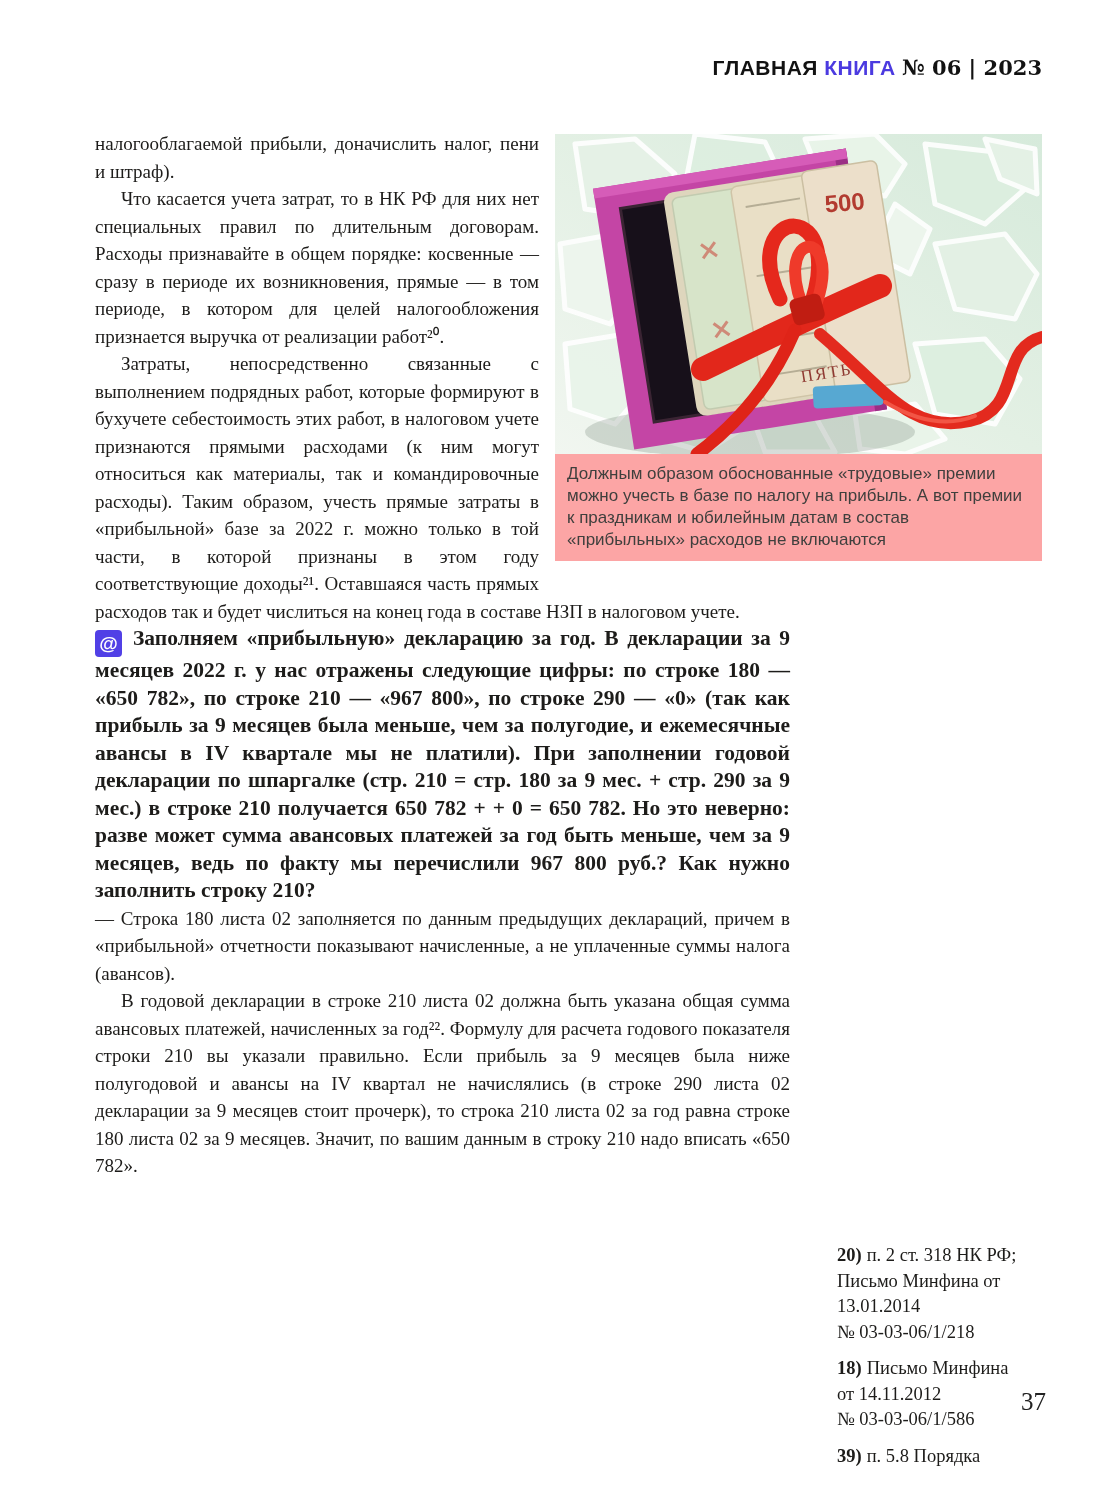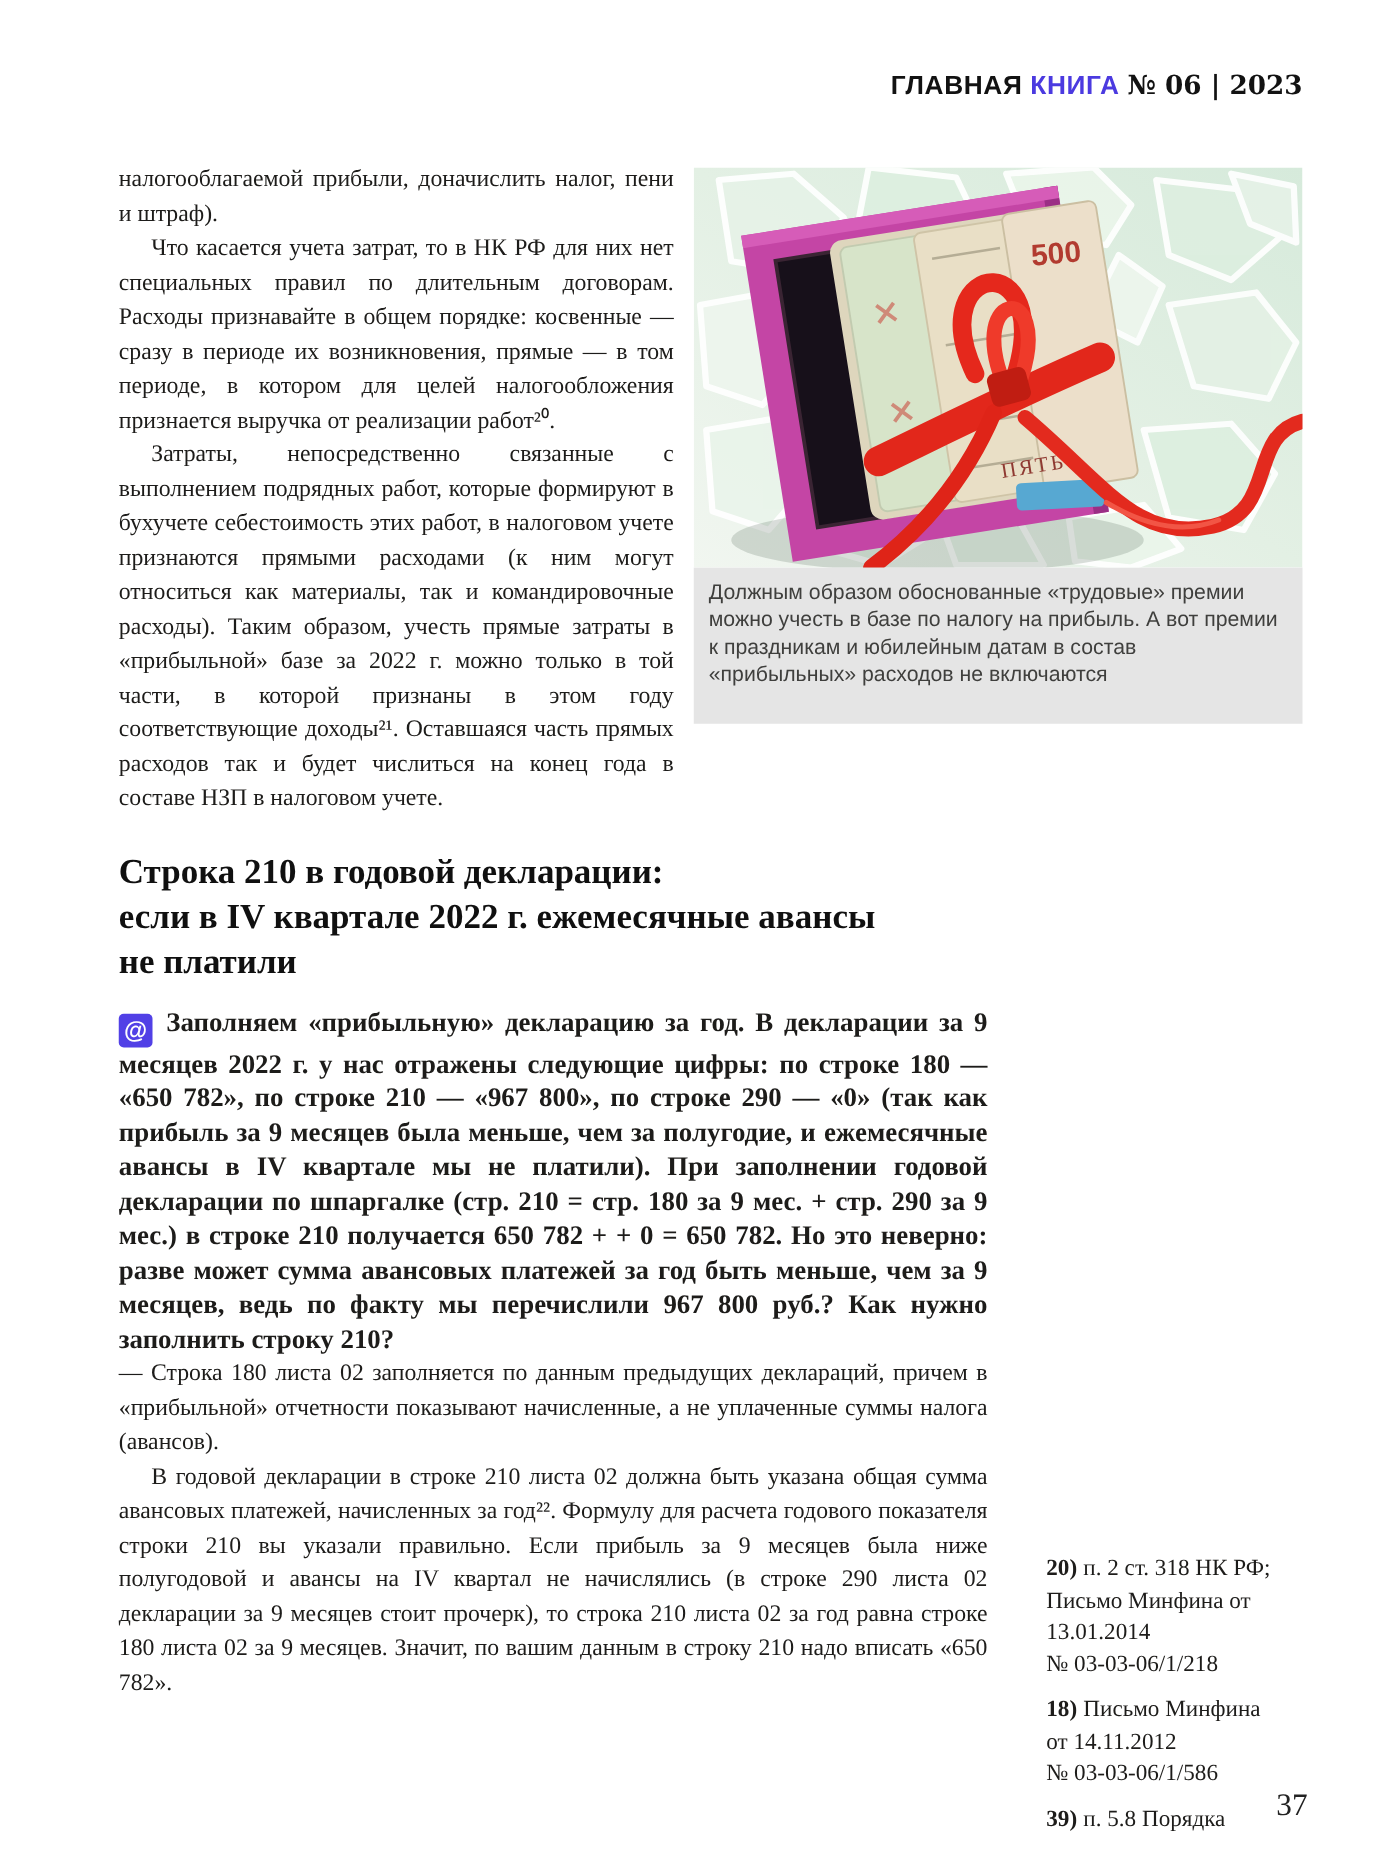--- a/index.html
+++ b/index.html
@@ -29,24 +29,24 @@
   }
   .indent { text-indent:26px; }
 
   
   .photo-float {
     float:right; width:487px;
     margin:4px -252px 26px 16px;
   }
   .photo-float svg { display:block; }
   .photo-caption {
-    background:#e5e5e5; color:#3f3f3d;
+    background:#fca5a5; color:#3f3f3d;
     font-family:"Liberation Sans", sans-serif;
     font-size:17px; line-height:22px;
-    padding:9px 12px 28px 12px;
+    padding:9px 12px 10px 12px;
   }
 
   .section-heading {
     margin:27px 0 17px 0;
     font-size:28px; line-height:36px; font-weight:700; color:#101010;
     white-space:pre-line; text-align:left;
   }
 
   .question { margin:0; font-size:21.5px; line-height:27.5px; text-align:justify; font-weight:700; }
   .at-icon {
@@ -56,21 +56,21 @@
     margin-right:11px; vertical-align:-5px;
   }
 
   
   .footnotes { position:absolute; left:825px; top:1243px; width:240px; }
   .footnote { margin:0 0 11px 12px; font-size:18.5px; line-height:25.5px; color:#1d1c1a; }
   .fn-num { font-weight:700; margin-right:5px; }
   .fn-text { white-space:pre-line; }
 
   .page-number {
-    position:absolute; top:1431px; right:58px;
+    position:absolute; top:1388px; right:58px;
     font-size:25px; color:#222222;
   }
 </style>
 </head>
 <body>
 
 <div class="mag-header">
   <span>ГЛАВНАЯ</span>
   <span class="accent">КНИГА</span>
   <span class="issue">№ 06 | 2023</span>
@@ -137,23 +137,20 @@
       </g>
       <rect x="236" y="162" width="32" height="27" rx="6" fill="#c01d12" transform="rotate(-15 252 175)"></rect>
     </svg>
     <div class="photo-caption">Должным образом обоснованные «трудовые» премии можно учесть в базе по налогу на прибыль. А вот премии к праздникам и юбилейным датам в состав «прибыльных» расходов не включаются</div>
   </div>
 
   <p class="body-p">налогооблагаемой прибыли, доначислить налог, пени и штраф).</p>
   <p class="body-p indent">Что касается учета затрат, то в НК РФ для них нет специальных правил по длительным договорам. Расходы признавайте в общем порядке: косвенные — сразу в периоде их возникновения, прямые — в том периоде, в котором для целей налогообложения признается выручка от реализации работ²⁰.</p>
   <p class="body-p indent">Затраты, непосредственно связанные с выполнением подрядных работ, которые формируют в бухучете себестоимость этих работ, в налоговом учете признаются прямыми расходами (к ним могут относиться как материалы, так и командировочные расходы). Таким образом, учесть прямые затраты в «прибыльной» базе за 2022 г. можно только в той части, в которой признаны в этом году соответствующие доходы²¹. Оставшаяся часть прямых расходов так и будет числиться на конец года в составе НЗП в налоговом учете.</p>
 
-  <h2 class="section-heading">Строка 210 в годовой декларации:
-если в IV квартале 2022 г. ежемесячные авансы
-не платили</h2>
 
   <p class="question"><span class="at-icon">@</span><span>Заполняем «прибыльную» декларацию за год. В декларации за 9 месяцев 2022 г. у нас отражены следующие цифры: по строке 180 — «650 782», по строке 210 — «967 800», по строке 290 — «0» (так как прибыль за 9 месяцев была меньше, чем за полугодие, и ежемесячные авансы в IV квартале мы не платили). При заполнении годовой декларации по шпаргалке (стр. 210 = стр. 180 за 9 мес. + стр. 290 за 9 мес.) в строке 210 получается 650 782 + + 0 = 650 782. Но это неверно: разве может сумма авансовых платежей за год быть меньше, чем за 9 месяцев, ведь по факту мы перечислили 967 800 руб.? Как нужно заполнить строку 210?</span></p>
 
   <p class="body-p">—  Строка 180 листа 02 заполняется по данным предыдущих деклараций, причем в «прибыльной» отчетности показывают начисленные, а не уплаченные суммы налога (авансов).</p>
   <p class="body-p indent">В годовой декларации в строке 210 листа 02 должна быть указана общая сумма авансовых платежей, начисленных за год²². Формулу для расчета годового показателя строки 210 вы указали правильно. Если прибыль за 9 месяцев была ниже полугодовой и авансы на IV квартал не начислялись (в строке 290 листа 02 декларации за 9 месяцев стоит прочерк), то строка 210 листа 02 за год равна строке 180 листа 02 за 9 месяцев. Значит, по вашим данным в строку 210 надо вписать «650 782».</p>
 </div>
 
 <div class="footnotes">
   <p class="footnote"><b class="fn-num">20)</b><span class="fn-text">п. 2 ст. 318 НК РФ;
 Письмо Минфина от 13.01.2014

